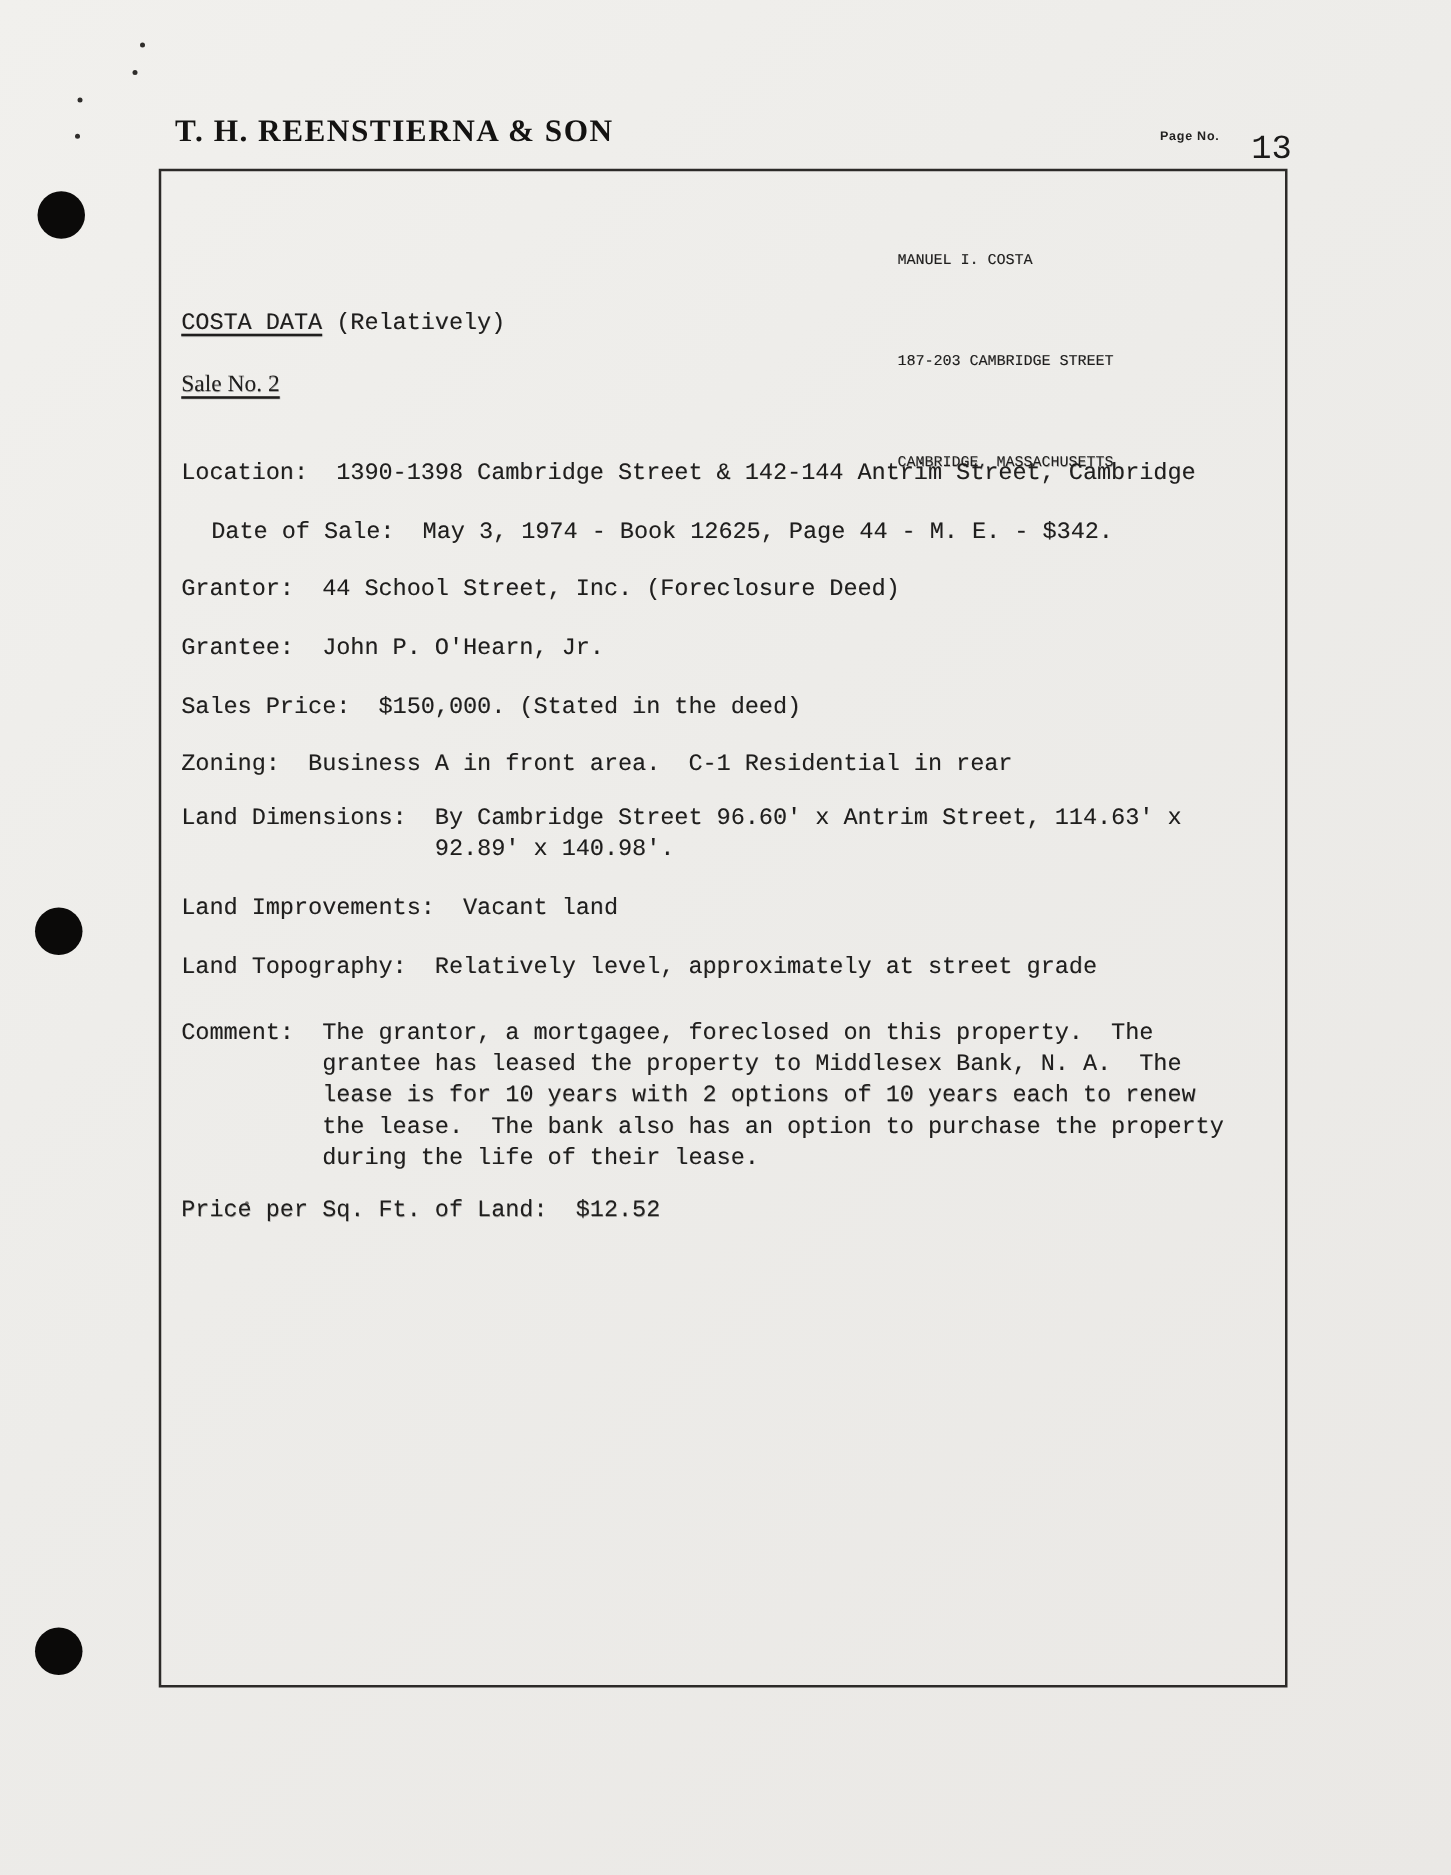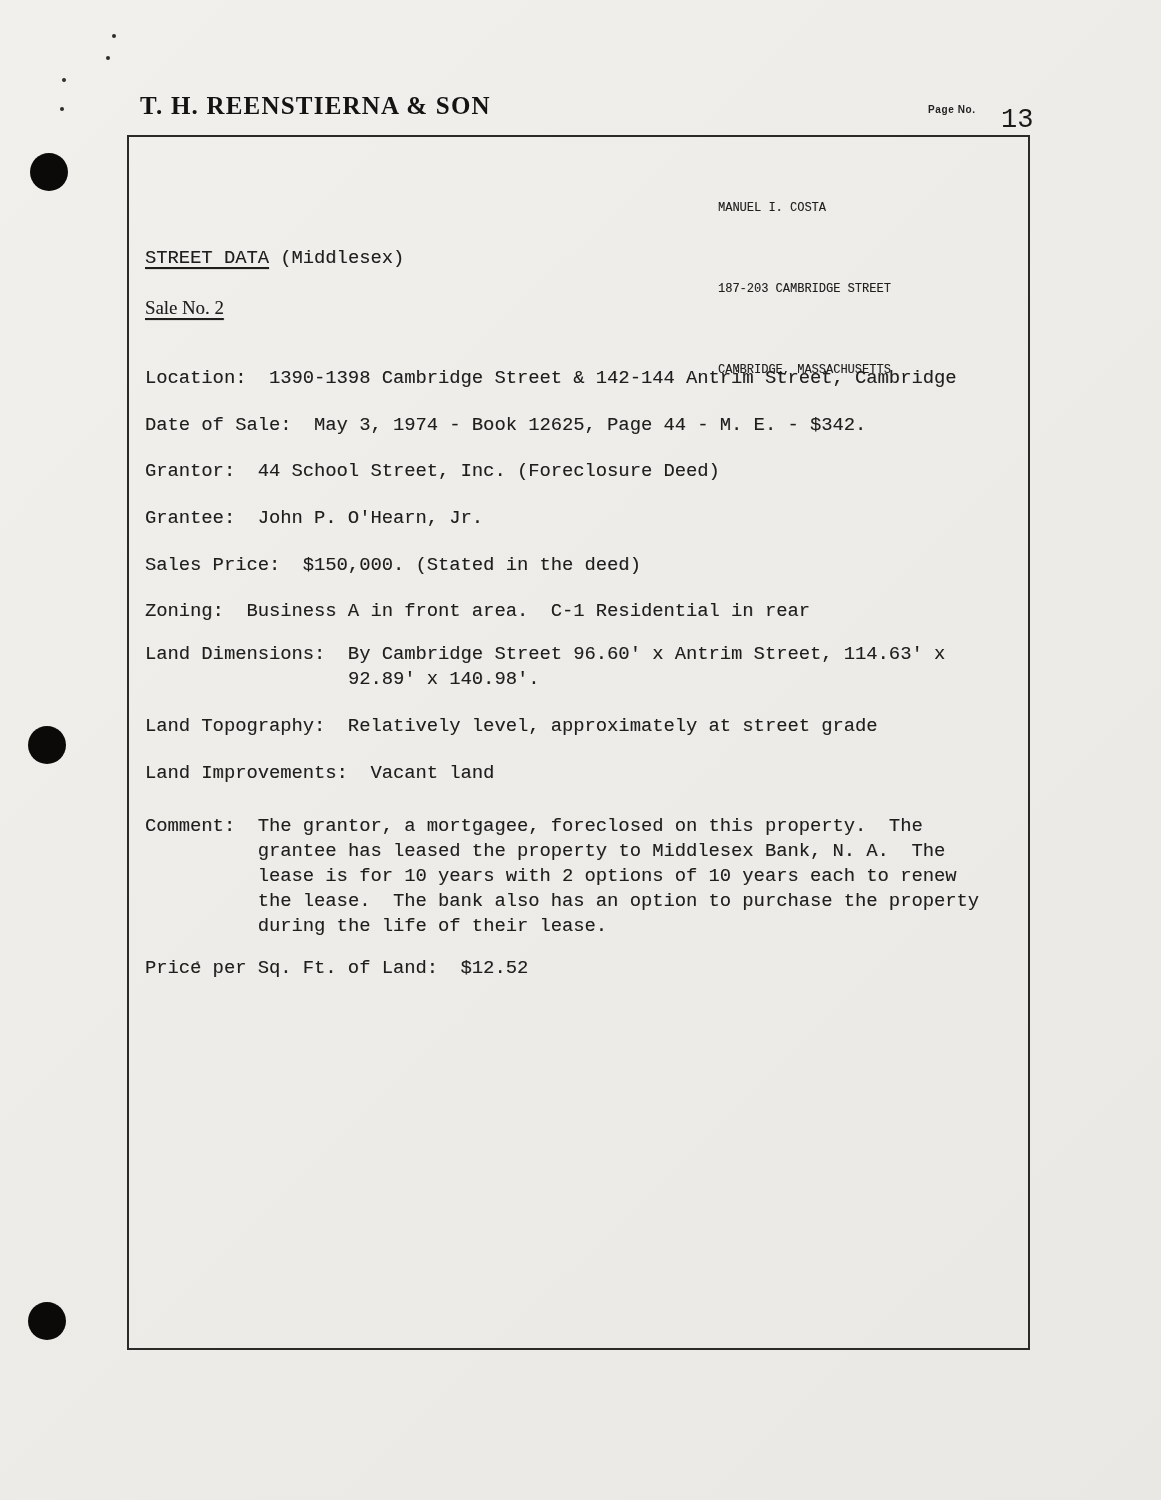--- a/index.html
+++ b/index.html
@@ -74,21 +74,21 @@
     line-height: 25px;
     text-shadow: 0.3px 0.3px 0.5px rgba(25,25,25,0.35);
   }
   .underlined {
     text-decoration: underline;
     text-decoration-thickness: 2px;
     text-underline-offset: 4px;
   }
   .r-sale        { margin-top: 24px; font-family: Liberation Serif, serif; }
   .r-location    { margin-top: 46px; }
-  .r-date        { margin-top: 22px; }
+  .r-date        { margin-top: 22px; margin-left: 24px; }
   .r-grantor     { margin-top: 21px; }
   .r-grantee     { margin-top: 22px; }
   .r-sales-price { margin-top: 22px; }
   .r-zoning      { margin-top: 21px; }
   .r-land-area   { margin-top: 22px; }
   .r-land-dim    { margin-top: 18px; }
   .r-land-topo   { margin-top: 22px; }
   .r-land-impr   { margin-top: 22px; }
   .r-comment     { margin-top: 28px; }
   .r-price       { margin-top: 17px; }
@@ -146,34 +146,34 @@
   <div class="content-box">
 
     <div class="recipient">
       <div>MANUEL I. COSTA</div>
       <div>187-203 CAMBRIDGE STREET</div>
       <div>CAMBRIDGE, MASSACHUSETTS</div>
     </div>
 
     <div class="body-text">
 
-      <div class="row r-market"><span class="underlined">STREET DATA</span><span> (Middlesex)</span></div>
+      <div class="row r-market"><span class="underlined">COSTA DATA</span><span> (Relatively)</span></div>
 
       <div class="row r-sale"><span class="underlined">Sale No. 2</span></div>
 
       <div class="row r-location">Location:  1390-1398 Cambridge Street &amp; 142-144 Antrim Street, Cambridge</div>
       <div class="row r-date">Date of Sale:  May 3, 1974 - Book 12625, Page 44 - M. E. - $342.</div>
       <div class="row r-grantor">Grantor:  44 School Street, Inc. (Foreclosure Deed)</div>
       <div class="row r-grantee">Grantee:  John P. O'Hearn, Jr.</div>
       <div class="row r-sales-price">Sales Price:  $150,000. (Stated in the deed)</div>
       <div class="row r-zoning">Zoning:  Business A in front area.  C-1 Residential in rear</div>
       <div class="row r-land-dim">Land Dimensions:  By Cambridge Street 96.60' x Antrim Street, 114.63' x
                   92.89' x 140.98'.</div>
+      <div class="row r-land-impr">Land Improvements:  Vacant land</div>
       <div class="row r-land-topo">Land Topography:  Relatively level, approximately at street grade</div>
-      <div class="row r-land-impr">Land Improvements:  Vacant land</div>
       <div class="row r-comment">Comment:  The grantor, a mortgagee, foreclosed on this property.  The
           grantee has leased the property to Middlesex Bank, N. A.  The
           lease is for 10 years with 2 options of 10 years each to renew
           the lease.  The bank also has an option to purchase the property
           during the life of their lease.</div>
       <div class="row r-price">Price per Sq. Ft. of Land:  $12.52</div>
 
     </div>
   </div>
 

